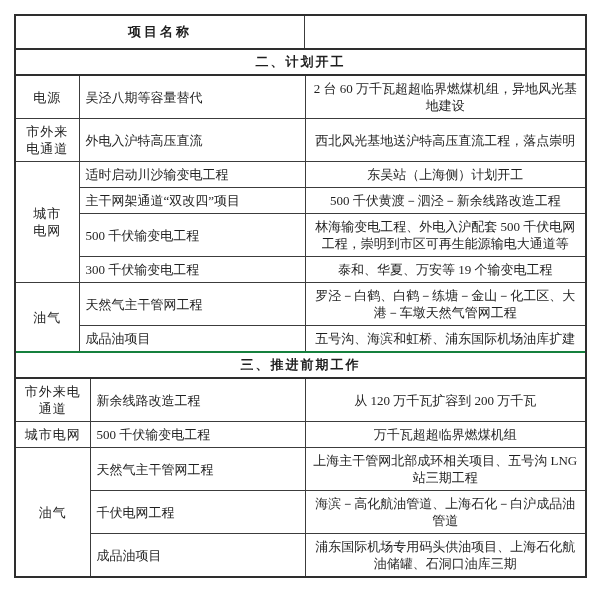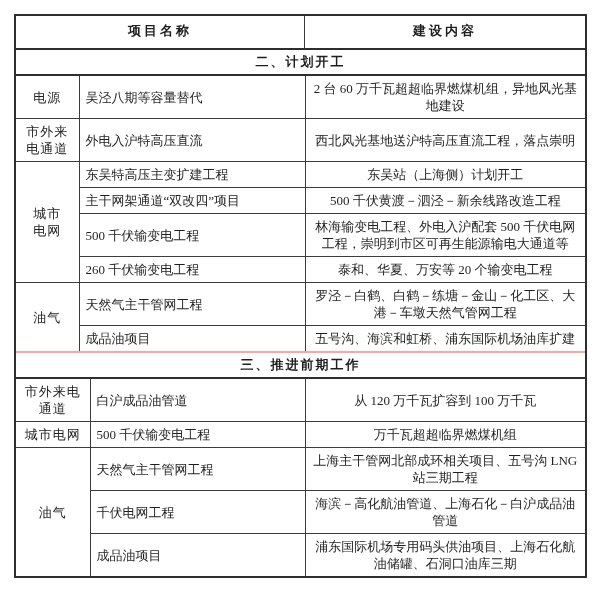--- a/index.html
+++ b/index.html
@@ -21,21 +21,21 @@
     left: 14px;
     top: 14px;
     width: 573px;
     box-sizing: border-box;
     border: 2px solid #2e2e2e;
     background: #ffffff;
   }
   
   .header-row {
     display: flex;
-    font-family: Liberation Mono, monospace;
+    font-family: Liberation Sans, sans-serif;
     font-weight: bold;
     font-size: 13px;
     border-bottom: 2px solid #2e2e2e;
   }
   .header-cell {
     box-sizing: border-box;
     padding: 8px 4px;
     text-align: center;
     letter-spacing: 3px;
     line-height: 16px;
@@ -50,21 +50,21 @@
     font-family: "Liberation Sans", "DejaVu Sans", sans-serif;
     font-weight: bold;
     font-size: 13px;
     text-align: center;
     letter-spacing: 2px;
     padding: 3px 0 4px 0;
     line-height: 17px;
     border-bottom: 2px solid #2e2e2e;
   }
   .section-row.mid {
-    border-top: 2px solid #fca5a5;
+    border-top: 2px solid #15803d;
   }
   
   table.body-table {
     border-collapse: collapse;
     table-layout: fixed;
     width: 100%;
     font-size: 13px;
   }
   table.body-table td {
     border: 1px solid #3c3c3c;
@@ -87,21 +87,20 @@
   td.cont { text-align: left; }
 </style>
 </head>
 <body>
 
 <div class="sheet">
   <div class="table-outer">
 
     <div class="header-row">
       <div class="header-cell first">项目名称</div>
-      <div class="header-cell second">建设内容</div>
     </div>
 
     <div class="section-row">二、计划开工</div>
 
     <table class="body-table">
       <colgroup>
           <col style="width:63px">
           <col style="width:226px">
           <col>
         </colgroup>
@@ -113,34 +112,34 @@
         </tr>
         <tr>
           <td class="cat">市外来
 电通道</td>
           <td class="proj">外电入沪特高压直流</td>
           <td class="cont">西北风光基地送沪特高压直流工程，落点崇明</td>
         </tr>
         <tr>
           <td class="cat" rowspan="4">城市
 电网</td>
-          <td class="proj">东吴特高压主变扩建工程</td>
+          <td class="proj">适时启动川沙输变电工程</td>
           <td class="cont">东吴站（上海侧）计划开工</td>
         </tr>
         <tr>
           <td class="proj">主干网架通道“双改四”项目</td>
           <td class="cont">500 千伏黄渡－泗泾－新余线路改造工程</td>
         </tr>
         <tr>
           <td class="proj">500 千伏输变电工程</td>
           <td class="cont">林海输变电工程、外电入沪配套 500 千伏电网工程，崇明到市区可再生能源输电大通道等</td>
         </tr>
         <tr>
-          <td class="proj">260 千伏输变电工程</td>
-          <td class="cont">泰和、华夏、万安等 20 个输变电工程</td>
+          <td class="proj">300 千伏输变电工程</td>
+          <td class="cont">泰和、华夏、万安等 19 个输变电工程</td>
         </tr>
         <tr>
           <td class="cat bb-none" rowspan="2">油气</td>
           <td class="proj">天然气主干管网工程</td>
           <td class="cont">罗泾－白鹤、白鹤－练塘－金山－化工区、大港－车墩天然气管网工程</td>
         </tr>
         <tr>
           <td class="proj bb-none">成品油项目</td>
           <td class="cont bb-none">五号沟、海滨和虹桥、浦东国际机场油库扩建</td>
         </tr>
@@ -152,22 +151,22 @@
     <table class="body-table">
       <colgroup>
           <col style="width:74px">
           <col style="width:215px">
           <col>
         </colgroup>
       <tbody>
         <tr class="first">
           <td class="cat">市外来电
 通道</td>
-          <td class="proj">白沪成品油管道</td>
-          <td class="cont">从 120 万千瓦扩容到 100 万千瓦</td>
+          <td class="proj">新余线路改造工程</td>
+          <td class="cont">从 120 万千瓦扩容到 200 万千瓦</td>
         </tr>
         <tr>
           <td class="cat">城市电网</td>
           <td class="proj">500 千伏输变电工程</td>
           <td class="cont">万千瓦超超临界燃煤机组</td>
         </tr>
         <tr>
           <td class="cat bb-none" rowspan="3">油气</td>
           <td class="proj">天然气主干管网工程</td>
           <td class="cont">上海主干管网北部成环相关项目、五号沟 LNG 站三期工程</td>

